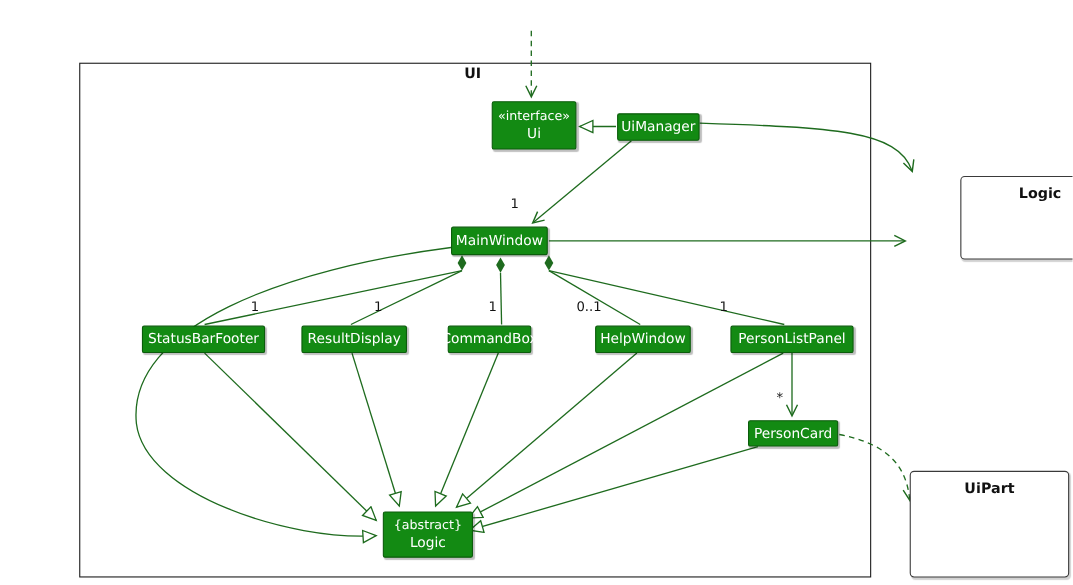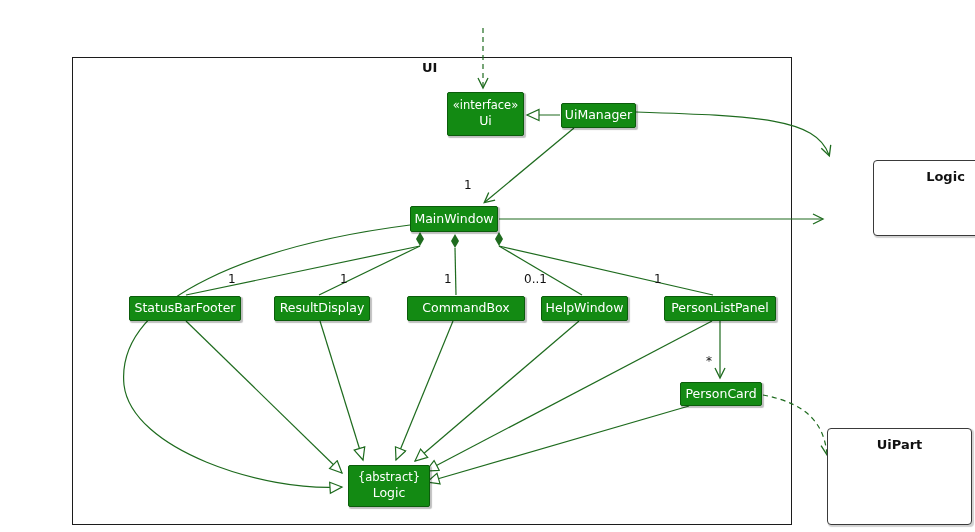--- a/index.html
+++ b/index.html
@@ -87,21 +87,21 @@
   </div>
 
   <div class="cls" style="left:398px;top:206px;width:88px;height:26px">
     <span>MainWindow</span>
   </div>
 
   <div class="cls" style="left:262px;top:296px;width:96px;height:25px">
     <span>ResultDisplay</span>
   </div>
 
-  <div class="cls" style="left:395px;top:296px;width:118px;height:25px">
+  <div class="cls" style="left:395px;top:296px;width:76px;height:25px">
     <span>CommandBox</span>
   </div>
 
   <div class="cls" style="left:529px;top:296px;width:87px;height:25px">
     <span>HelpWindow</span>
   </div>
 
   <div class="cls" style="left:652px;top:296px;width:112px;height:25px">
     <span>PersonListPanel</span>
   </div>

